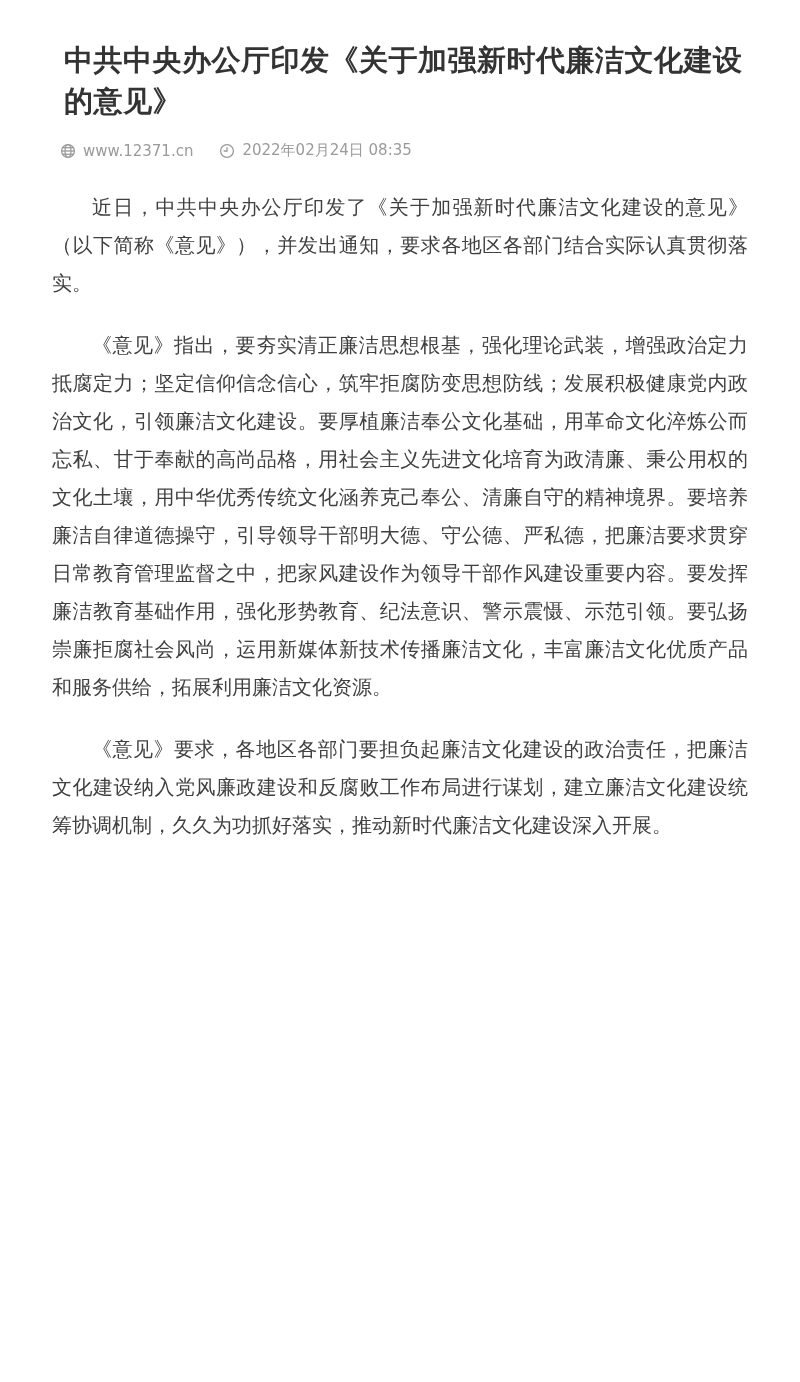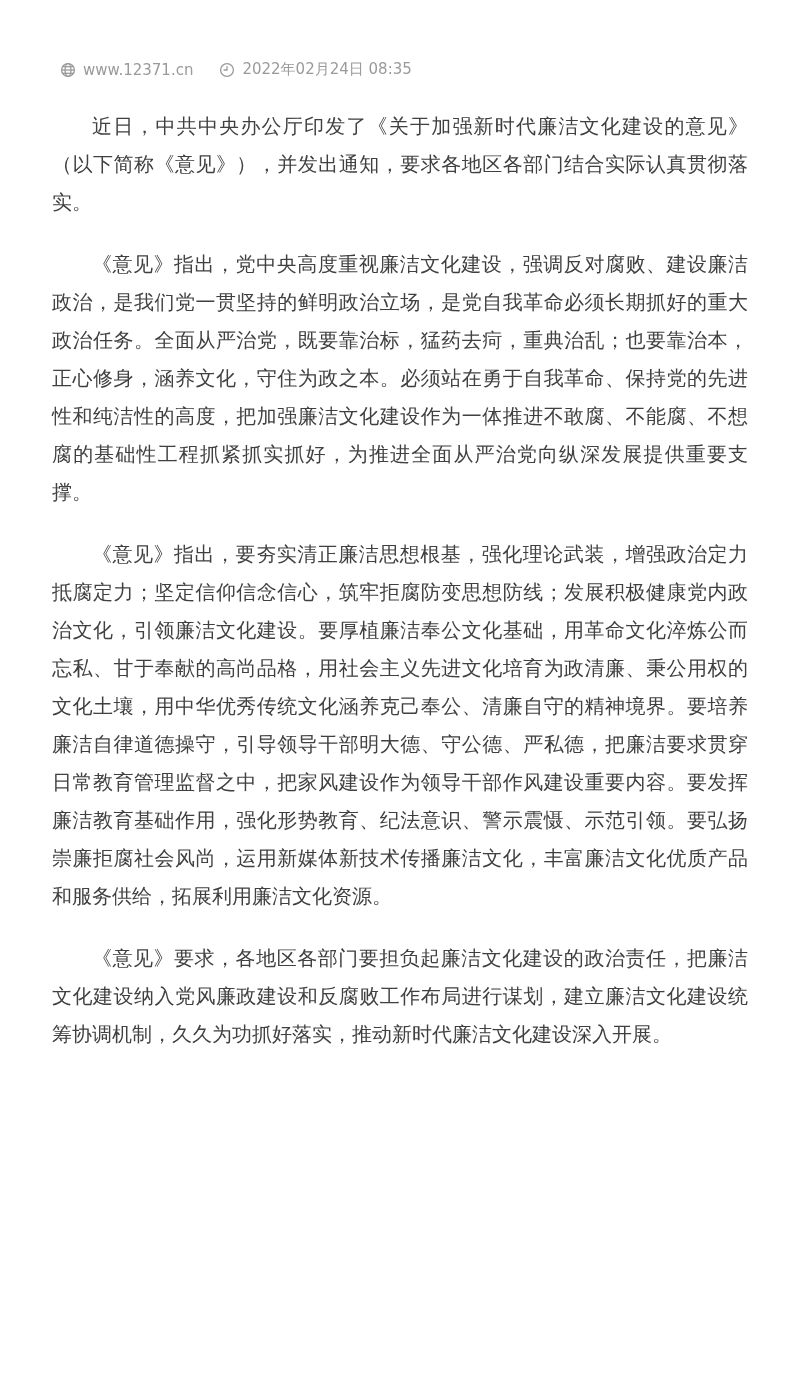--- a/index.html
+++ b/index.html
@@ -65,20 +65,21 @@
     text-indent: 2em;
     word-break: break-all;
     font-family: Liberation Serif, serif;
   }
 </style>
 </head>
 <body>
 
 <div class="page">
 
+  <h1 class="article-title">中共中央办公厅印发《关于加强新时代廉洁文化建设的意见》</h1>
 
   <div class="meta-row">
 
     <div class="meta-item">
       <span class="meta-icon">
         <svg viewBox="0 0 16 16">
           <circle cx="8" cy="8" r="6.4"></circle>
           <ellipse cx="8" cy="8" rx="3" ry="6.4"></ellipse>
           <line x1="1.6" y1="8" x2="14.4" y2="8"></line>
           <line x1="2.4" y1="4.7" x2="13.6" y2="4.7"></line>
@@ -95,18 +96,17 @@
           <polyline points="8,4.2 8,8 4.6,8"></polyline>
         </svg>
       </span>
       <span class="meta-text">2022年02月24日 08:35</span>
     </div>
 
   </div>
 
   <div class="article-body">
     <p>近日，中共中央办公厅印发了《关于加强新时代廉洁文化建设的意见》（以下简称《意见》），并发出通知，要求各地区各部门结合实际认真贯彻落实。</p>
-    <p>《意见》指出，党中央高度重视廉洁文化建设，强调反对腐败、建设廉洁政治，是我们党一贯坚持的鲜明政治立场，是党自我革命必须长期抓好的重大政治任务。全面从严治党，既要靠治标，猛药去疴，重典治乱；也要靠治本，正心修身，涵养文化，守住为政之本。必须站在勇于自我革命、保持党的先进性和纯洁性的高度，把加强廉洁文化建设作为一体推进不敢腐、不能腐、不想腐的基础性工程抓紧抓实抓好，为推进全面从严治党向纵深发展提供重要支撑。</p>
     <p>《意见》指出，要夯实清正廉洁思想根基，强化理论武装，增强政治定力抵腐定力；坚定信仰信念信心，筑牢拒腐防变思想防线；发展积极健康党内政治文化，引领廉洁文化建设。要厚植廉洁奉公文化基础，用革命文化淬炼公而忘私、甘于奉献的高尚品格，用社会主义先进文化培育为政清廉、秉公用权的文化土壤，用中华优秀传统文化涵养克己奉公、清廉自守的精神境界。要培养廉洁自律道德操守，引导领导干部明大德、守公德、严私德，把廉洁要求贯穿日常教育管理监督之中，把家风建设作为领导干部作风建设重要内容。要发挥廉洁教育基础作用，强化形势教育、纪法意识、警示震慑、示范引领。要弘扬崇廉拒腐社会风尚，运用新媒体新技术传播廉洁文化，丰富廉洁文化优质产品和服务供给，拓展利用廉洁文化资源。</p>
     <p>《意见》要求，各地区各部门要担负起廉洁文化建设的政治责任，把廉洁文化建设纳入党风廉政建设和反腐败工作布局进行谋划，建立廉洁文化建设统筹协调机制，久久为功抓好落实，推动新时代廉洁文化建设深入开展。</p>
   </div>
 
 </div>
 
 </body></html>

